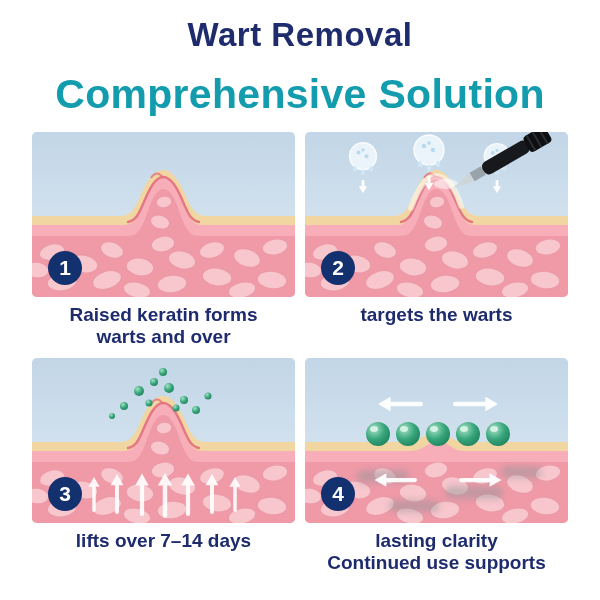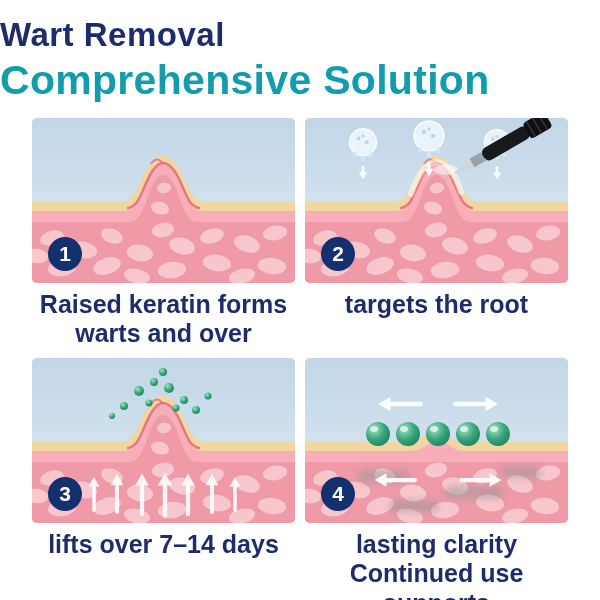--- a/index.html
+++ b/index.html
@@ -1,29 +1,29 @@
 <!DOCTYPE html>
 <html><head>
 <meta charset="utf-8">
 <style>
   *{box-sizing:border-box;margin:0;padding:0}
   html,body{width:600px;height:600px}
   body{background:#ffffff;font-family:"Liberation Sans",sans-serif;overflow:hidden}
   .page{width:600px;height:600px;padding-top:18px}
-  .header{line-height:1.05}
+  .header{text-align:center;line-height:1.05}
   .title{font-size:33px;font-weight:800;color:#1e2b6d;letter-spacing:.5px}
-  .subtitle{font-size:41px;font-weight:800;color:#129cae;margin-top:6px;letter-spacing:.3px}
+  .subtitle{font-size:41px;font-weight:800;color:#129cae;margin-top:20px;letter-spacing:.3px}
   .grid{display:grid;grid-template-columns:263px 263px;column-gap:10px;row-gap:4px;justify-content:center;margin-top:16px}
   .card{width:263px}
   .illus{position:relative;width:263px;height:165px;border-radius:5px;overflow:hidden;background:#d7e5f0}
   .illus svg{display:block;width:100%;height:100%}
   .badge{position:absolute;left:16px;bottom:12px;width:34px;height:34px;border-radius:50%;
          background:#14316f;color:#fff;display:flex;align-items:center;justify-content:center;
          font-size:21px;font-weight:700}
-  .caption{margin-top:7px;margin-bottom:5px;text-align:center;font-size:25px;font-weight:700;
+  .caption{margin-top:7px;margin-bottom:5px;text-align:center;font-size:19px;font-weight:700;
            color:#1e2b6d;line-height:1.18}
 </style>
 </head>
 <body>
 
 <svg width="0" height="0" style="position:absolute" aria-hidden="true">
   <defs>
     <linearGradient id="skyGrad" x1="0" y1="0" x2="0" y2="1">
       <stop offset="0" stop-color="#c2d6e7"></stop>
       <stop offset="1" stop-color="#dfeaf3"></stop>
@@ -155,21 +155,21 @@
             <rect x="35" y="-7" width="52" height="14" rx="6" fill="#17191c"></rect>
             <rect x="85" y="-9" width="25" height="18" rx="4" fill="#0e0f11"></rect>
             <line x1="90" y1="-9" x2="90" y2="9" stroke="#2b2e33" stroke-width="2"></line>
             <line x1="97" y1="-9" x2="97" y2="9" stroke="#2b2e33" stroke-width="2"></line>
             <line x1="104" y1="-9" x2="104" y2="9" stroke="#2b2e33" stroke-width="2"></line>
           </g>
         </svg>
         <div class="badge">2</div>
       </div>
       <div class="caption">
-        <div>targets the root</div>
+        <div>targets the warts</div>
       </div>
     </div>
 
     <div class="card">
       <div class="illus">
         <svg viewBox="0 0 263 165">
           <use href="#scene-wart"></use>
           <g opacity="0.9">
             <use href="#arrow-right" transform="translate(85,156) rotate(-90) scale(0.8)"></use>
             <use href="#arrow-right" transform="translate(110,158) rotate(-90) scale(0.85)"></use>

